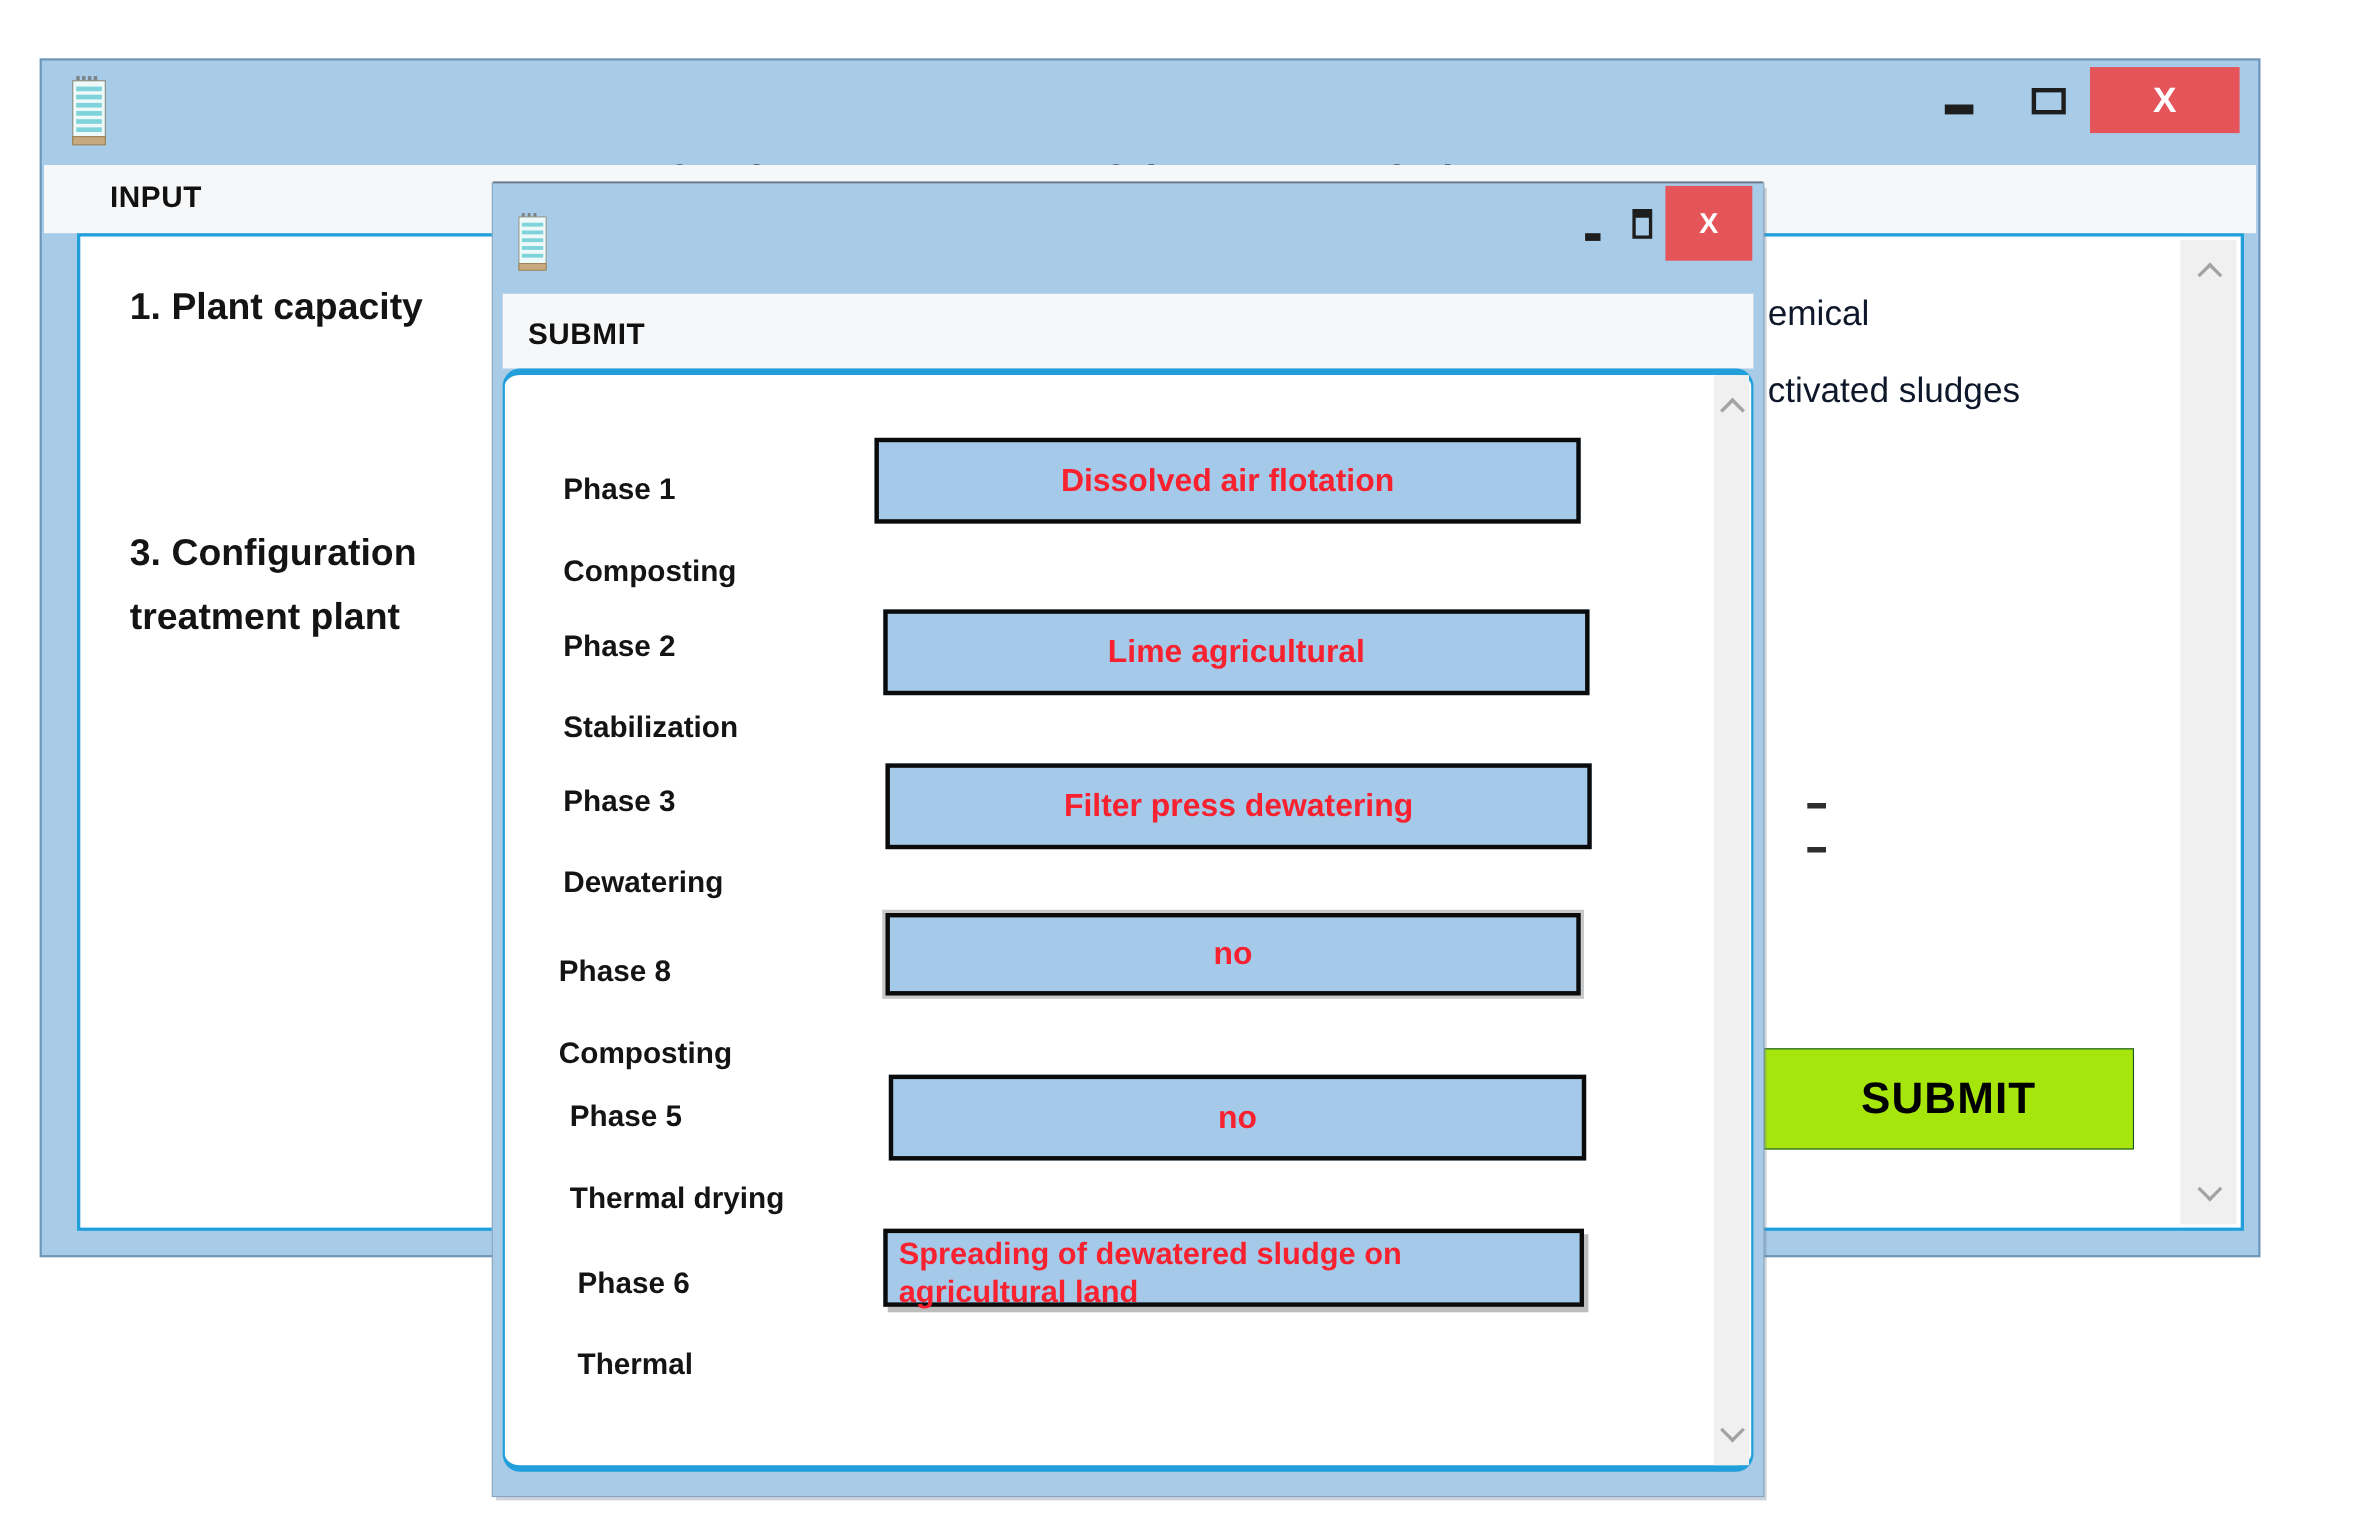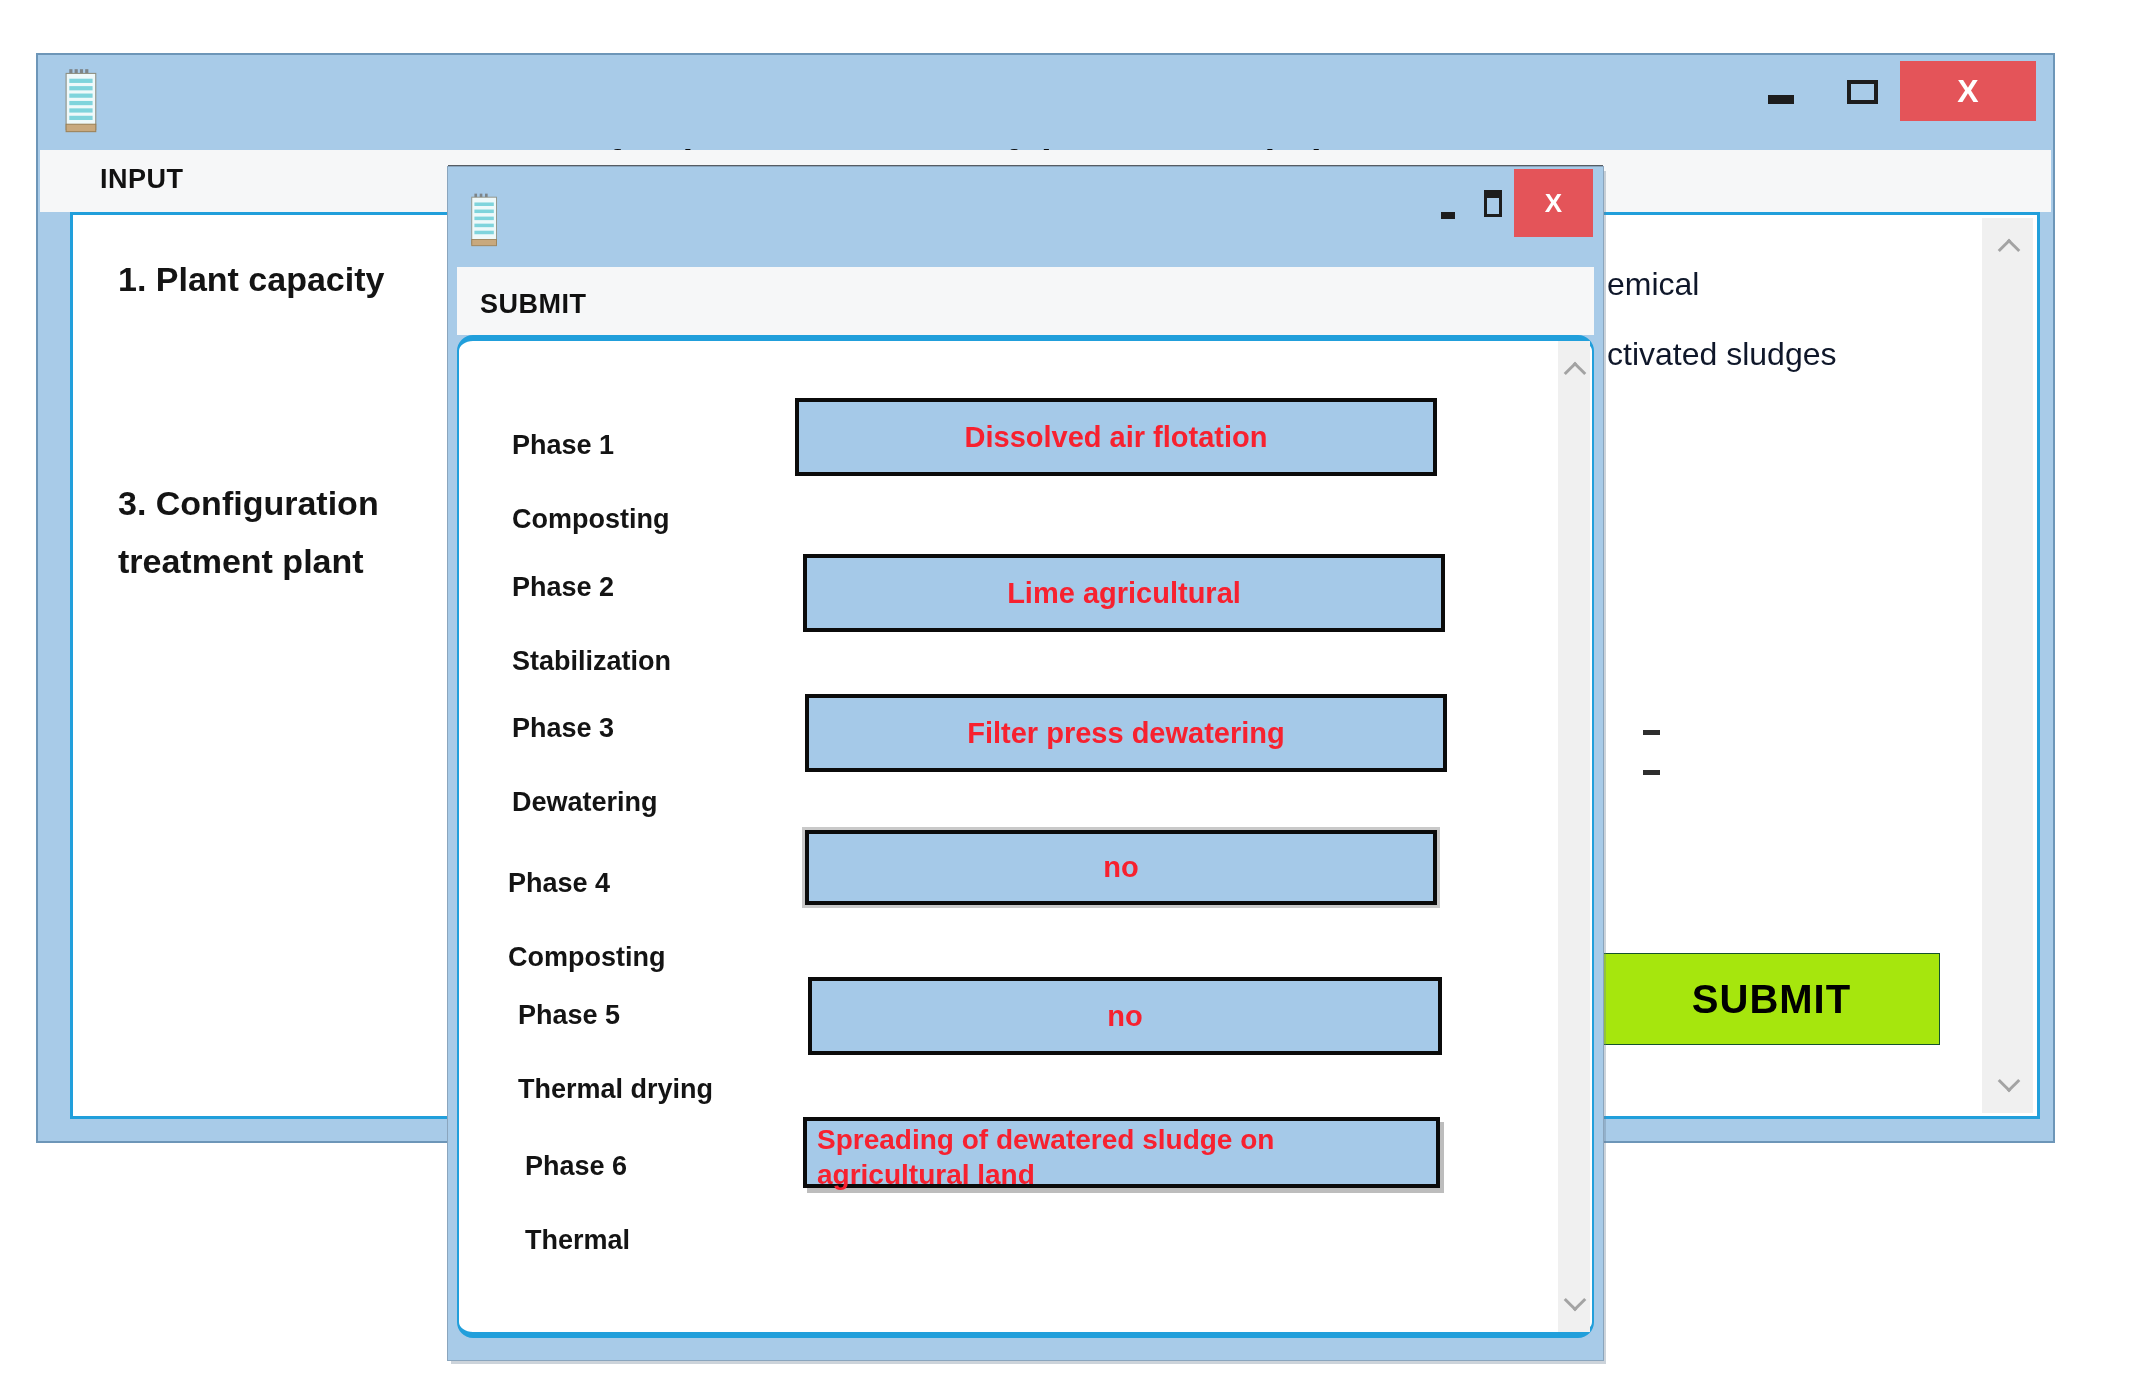--- a/index.html
+++ b/index.html
@@ -147,21 +147,21 @@
     </div>
     <div class="phase-box" style="left:344px;top:213px;width:642px;height:78px;">Lime agricultural</div>
 
     <div class="phase-label" style="left:53px;top:332px;">
       <span>Phase 3</span><br>
       <span>Dewatering</span>
     </div>
     <div class="phase-box" style="left:346px;top:353px;width:642px;height:78px;">Filter press dewatering</div>
 
     <div class="phase-label" style="left:49px;top:487px;">
-      <span>Phase 4</span><br>
+      <span>Phase 8</span><br>
       <span>Composting</span>
     </div>
     <div class="phase-box shadow-outline" style="left:346px;top:489px;width:632px;height:75px;">no</div>
 
     <div class="phase-label" style="left:59px;top:619px;">
       <span>Phase 5</span><br>
       <span>Thermal drying</span>
     </div>
     <div class="phase-box" style="left:349px;top:636px;width:634px;height:78px;">no</div>
 

